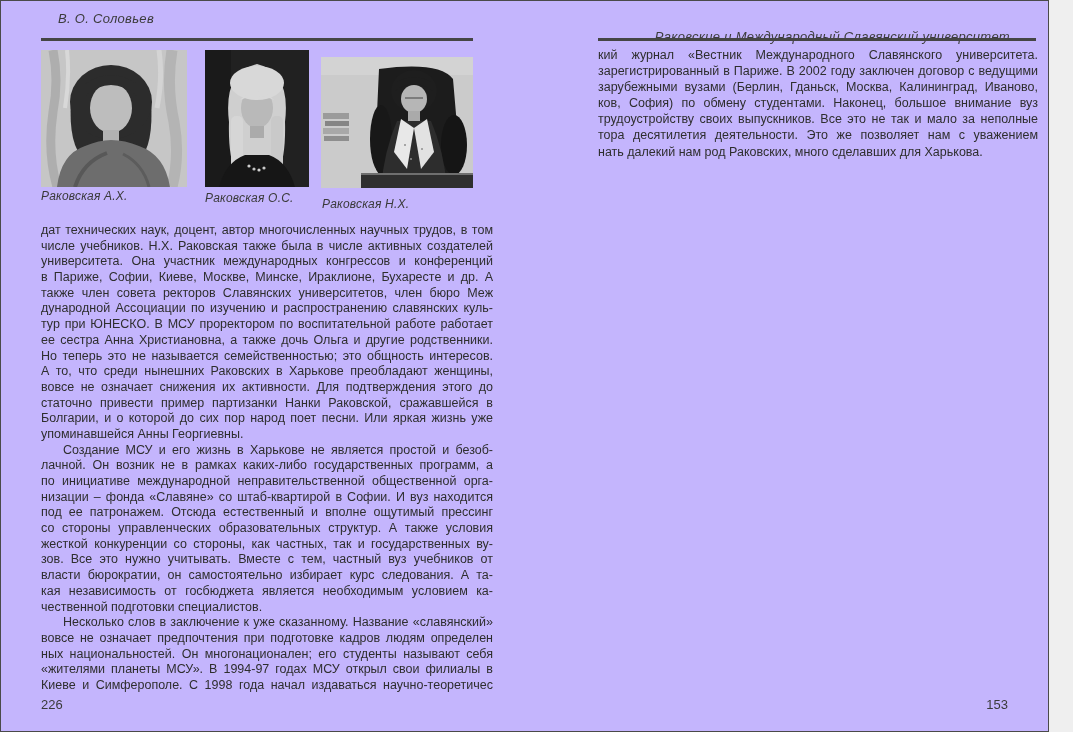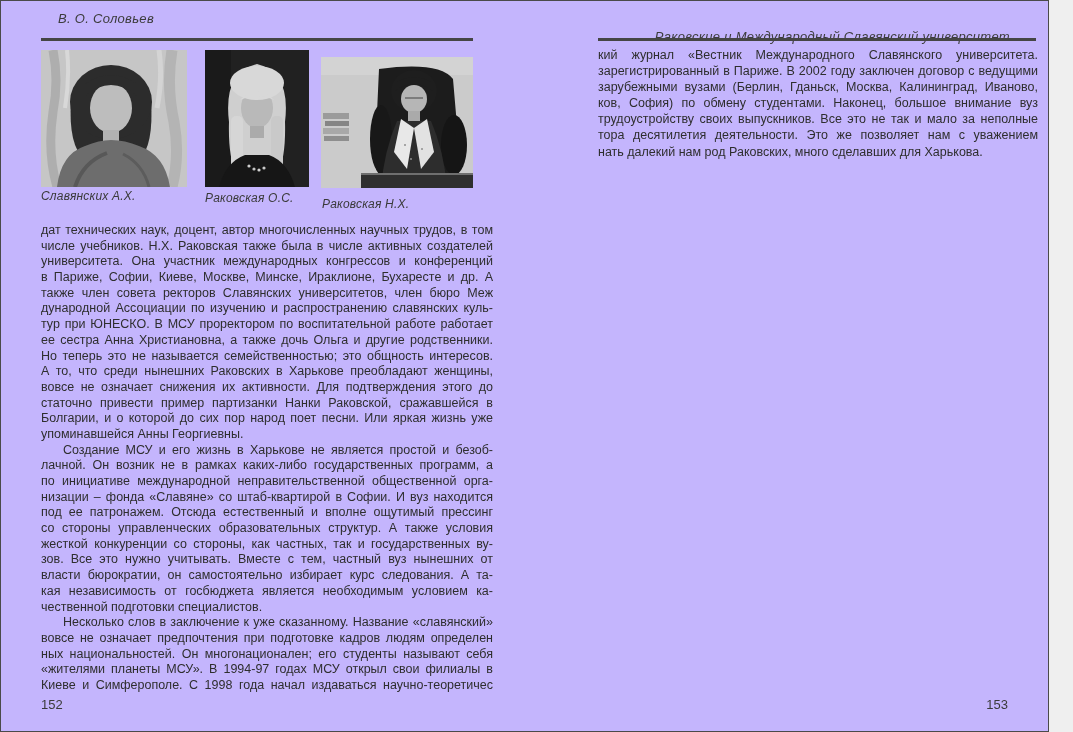--- a/index.html
+++ b/index.html
@@ -118,21 +118,21 @@
       <path d="M80,62 L93,71 L86,112 L73,95 Z" fill="#e8e8e8"></path>
       <path d="M106,62 L93,71 L100,112 L113,95 Z" fill="#e2e2e2"></path>
       <circle cx="84" cy="88" r="1" fill="#8f8f8f"></circle>
       <circle cx="101" cy="92" r="1" fill="#8f8f8f"></circle>
       <circle cx="90" cy="102" r="1" fill="#8f8f8f"></circle>
       <rect x="40" y="117" width="112" height="14" fill="#2f2f2f"></rect>
       <rect x="40" y="116" width="112" height="2" fill="#6f6f6f"></rect>
     </svg>
   </figure>
 
-  <div class="caption c1">Славянских А.Х.</div>
+  <div class="caption c1">Раковская А.Х.</div>
   <div class="caption c2">Раковская О.С.</div>
   <div class="caption c3">Раковская Н.Х.</div>
 
   <div class="textblock left-text">
       <div class="line">дат технических наук, доцент, автор многочисленных научных трудов, в том</div>
       <div class="line">числе учебников. Н.Х. Раковская также была в числе активных создателей</div>
       <div class="line">университета. Она участник международных конгрессов и конференций</div>
       <div class="line">в Париже, Софии, Киеве, Москве, Минске, Ираклионе, Бухаресте и др. А</div>
       <div class="line">также член совета ректоров Славянских университетов, член бюро Меж</div>
       <div class="line">дународной Ассоциации по изучению и распространению славянских куль-</div>
@@ -144,36 +144,36 @@
       <div class="line">статочно привести пример партизанки Нанки Раковской, сражавшейся в</div>
       <div class="line">Болгарии, и о которой до сих пор народ поет песни. Или яркая жизнь уже</div>
       <div class="line last">упоминавшейся Анны Георгиевны.</div>
       <div class="line indent">Создание МСУ и его жизнь в Харькове не является простой и безоб-</div>
       <div class="line">лачной. Он возник не в рамках каких-либо государственных программ, а</div>
       <div class="line">по инициативе международной неправительственной общественной орга-</div>
       <div class="line">низации – фонда «Славяне» со штаб-квартирой в Софии. И вуз находится</div>
       <div class="line">под ее патронажем. Отсюда естественный и вполне ощутимый прессинг</div>
       <div class="line">со стороны управленческих образовательных структур. А также условия</div>
       <div class="line">жесткой конкуренции со стороны, как частных, так и государственных ву-</div>
-      <div class="line">зов. Все это нужно учитывать. Вместе с тем, частный вуз нынешних от</div>
+      <div class="line">зов. Все это нужно учитывать. Вместе с тем, частный вуз учебников от</div>
       <div class="line">власти бюрократии, он самостоятельно избирает курс следования. А та-</div>
       <div class="line">кая независимость от госбюджета является необходимым условием ка-</div>
       <div class="line last">чественной подготовки специалистов.</div>
       <div class="line indent">Несколько слов в заключение к уже сказанному. Название «славянский»</div>
       <div class="line">вовсе не означает предпочтения при подготовке кадров людям определен</div>
       <div class="line">ных национальностей. Он многонационален; его студенты называют себя</div>
       <div class="line">«жителями планеты МСУ». В 1994-97 годах МСУ открыл свои филиалы в</div>
       <div class="line">Киеве и Симферополе. С 1998 года начал издаваться научно-теоретичес</div>
     </div>
   <div class="textblock right-text">
       <div class="line">кий журнал «Вестник Международного Славянского университета. Харьков»,</div>
       <div class="line">зарегистрированный в Париже. В 2002 году заключен договор с ведущими</div>
       <div class="line">зарубежными вузами (Берлин, Гданьск, Москва, Калининград, Иваново, Кра</div>
       <div class="line">ков, София) по обмену студентами. Наконец, большое внимание вуз уделяет</div>
       <div class="line">трудоустройству своих выпускников. Все это не так и мало за неполные пол</div>
       <div class="line">тора десятилетия деятельности. Это же позволяет нам с уважением вспоми-</div>
       <div class="line last">нать далекий нам род Раковских, много сделавших для Харькова.</div>
     </div>
 
-  <div class="page-number left">152</div>
+  <div class="page-number left">226</div>
   <div class="page-number right">153</div>
 
 </div>
 
 </body></html>

